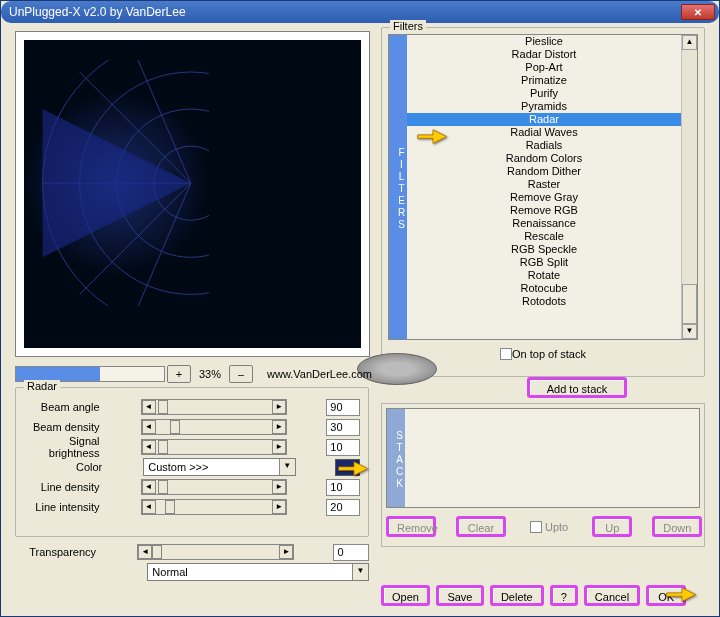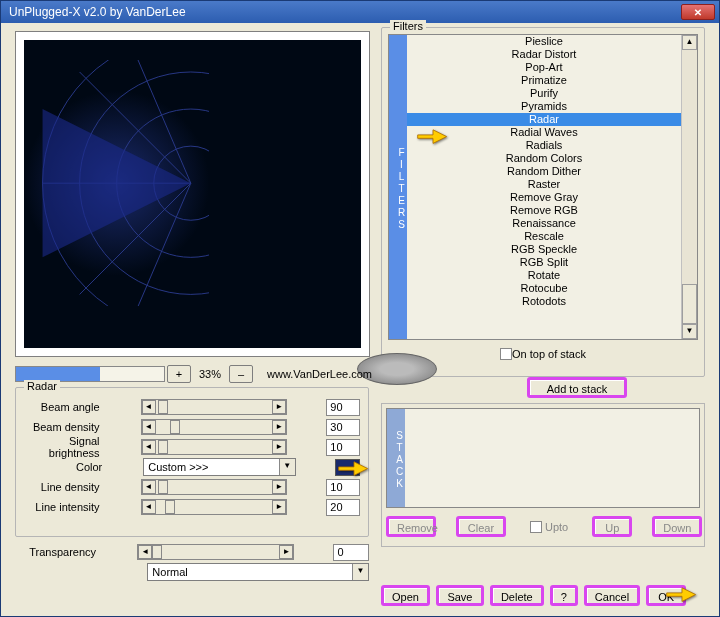--- a/index.html
+++ b/index.html
@@ -1,18 +1,18 @@
 <!DOCTYPE html>
 <html><head>
 <meta charset="utf-8">
 <style>
   * { box-sizing: border-box; }
   body { margin:0; font-family: Tahoma, Arial, sans-serif; font-size:11px; background:#555; }
   .window { width:720px; height:617px; background:#ece9d8; border:1px solid #1a3a75; position:relative; overflow:hidden;}
-  .titlebar { height:22px; background:linear-gradient(#4a7ac9,#2c5db0); color:#fff; display:flex; align-items:center; padding:0 4px; font-size:12px;}
+  .titlebar { height:22px; background:linear-gradient(#4a7ac9,#2c5db0); color:#fff; display:flex; align-items:center; padding:0 4px; font-size:12px;border-radius:10px;}
   .titlebar .title { flex:1; padding-left:4px; }
   .close-btn { width:34px; height:16px; background:linear-gradient(#e57373,#c0392b); border:1px solid #8b2020; border-radius:2px; color:#fff; display:flex;align-items:center;justify-content:center;font-weight:bold;font-size:10px;cursor:pointer;}
   .content { height:calc(100% - 22px); padding:0 8px 8px 8px; position:relative;}
   .preview-box { position:absolute; left:14px; top:8px; width:355px; height:326px; border:1px solid #7f7f7f; background:#fff; padding:8px;}
   .preview-inner { width:100%; height:100%; background:#000814; position:relative; overflow:hidden;}
   .radar-bg { position:absolute; left:0; top:20px; width:55%; height:80%; }
   .filters-group { position:absolute; left:380px; top:4px; width:324px; height:350px; border:1px solid #b5b5b5; border-radius:2px; padding:6px 6px 6px 6px; background:#ece9d8;}
   .filters-group .grp-label { position:absolute; left:8px; top:-8px; background:#ece9d8; padding:0 3px; font-size:11px;}
   .filter-list { display:flex; width:100%; height:306px; border:1px solid #888; background:#f2f0e4;}
   .filter-tab { width:18px; background:#5a8ee6; color:#fff; writing-mode:vertical-rl; text-orientation:upright; text-align:center; font-size:10px; letter-spacing:1px; padding-top:4px;}

